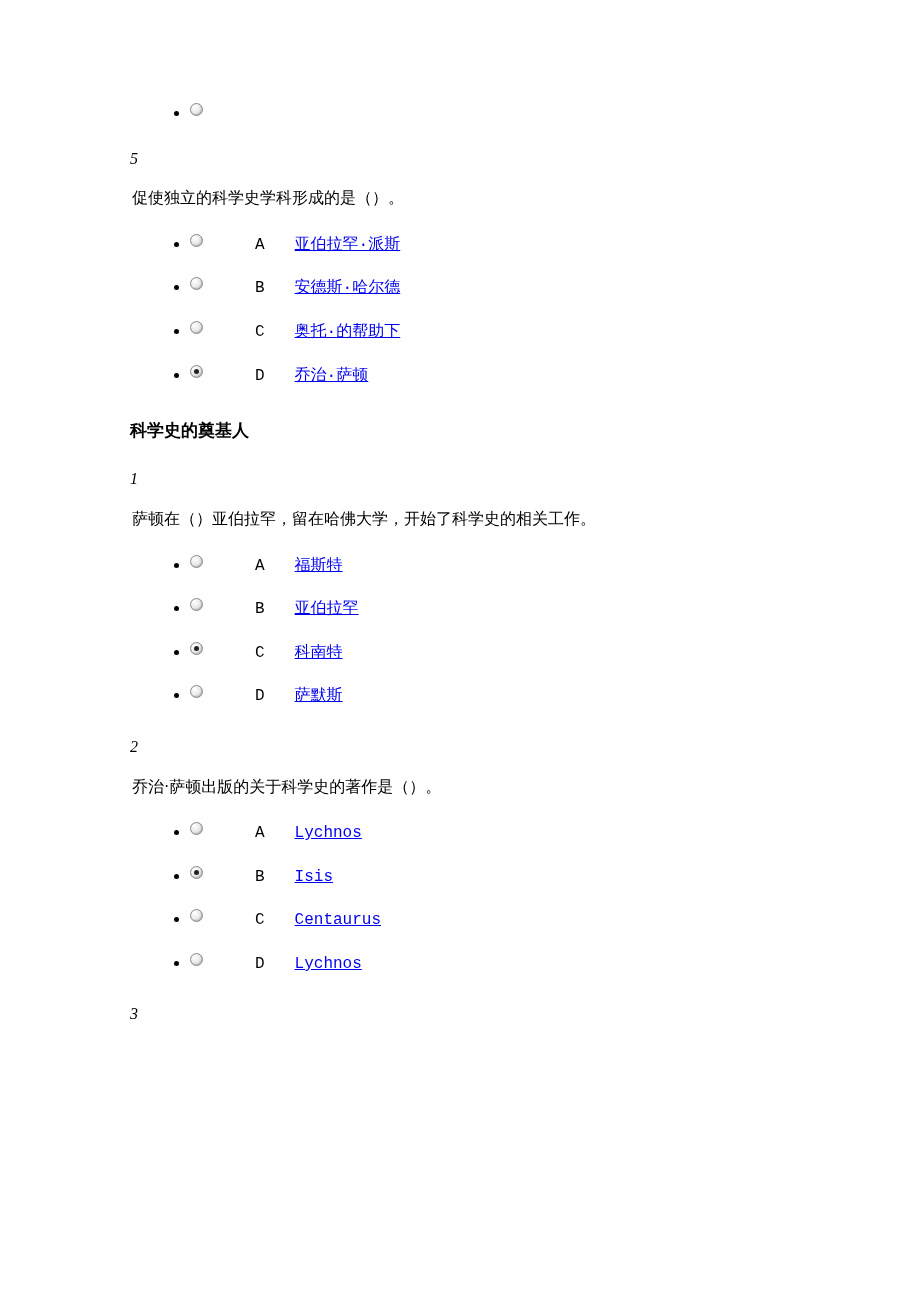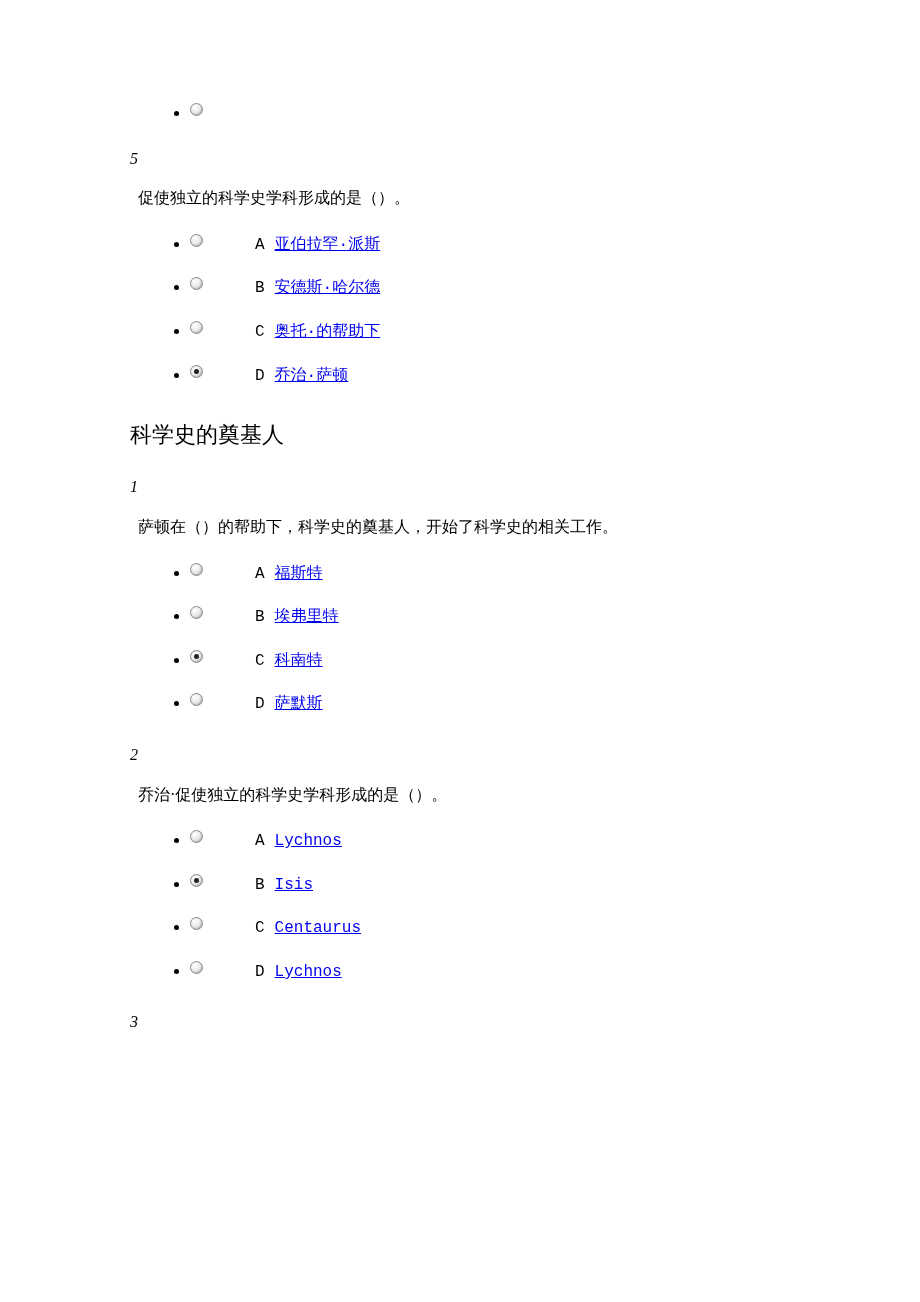--- a/index.html
+++ b/index.html
@@ -18,21 +18,21 @@
     }
     .orphan-bullet li {
       margin-left: 20px;
     }
     .qnum {
       font-style: italic;
       font-family: "Times New Roman", serif;
       margin: 20px 0 14px 0;
     }
     .qtext {
-      margin: 0 0 20px 8px;
+      margin: 0 0 20px 2px;
     }
     .options {
       list-style: disc;
       margin: 0 0 24px 40px;
       padding: 0;
     }
     .options li {
       margin: 0 0 16px 20px;
       padding: 0;
     }
@@ -59,24 +59,25 @@
       border-radius: 50%;
     }
     .opt-letter {
       font-family: "Courier New", "SimSun", monospace;
       margin-right: 6px;
     }
     .opt-link {
       color: #0000EE;
       text-decoration: underline;
       font-family: "SimSun", "Courier New", serif;
+      margin-left: 20px;
     }
     .section-head {
-      font-weight: normal;
-      font-size: 22px;
+      font-weight: bold;
+      font-size: 17px;
       margin: 28px 0 22px 0;
     }
   </style>
 </head>
 <body>
 
 <ul class="orphan-bullet">
   <li>
     <span class="radio"></span>
   </li>
@@ -103,46 +104,46 @@
   <li>
     <span class="radio selected"></span>
     <span class="opt-letter">D</span>
     <a href="#" class="opt-link">乔治·萨顿</a>
   </li>
 </ul>
 
 <div class="section-head">科学史的奠基人</div>
 
 <div class="qnum">1</div>
-<div class="qtext">萨顿在（）的帮助下，科学史的奠基人，开始了科学史的相关工作。</div>
+<div class="qtext">萨顿在（）亚伯拉罕，留在哈佛大学，开始了科学史的相关工作。</div>
 <ul class="options">
   <li>
     <span class="radio"></span>
     <span class="opt-letter">A</span>
     <a href="#" class="opt-link">福斯特</a>
   </li>
   <li>
     <span class="radio"></span>
     <span class="opt-letter">B</span>
-    <a href="#" class="opt-link">埃弗里特</a>
+    <a href="#" class="opt-link">亚伯拉罕</a>
   </li>
   <li>
     <span class="radio selected"></span>
     <span class="opt-letter">C</span>
     <a href="#" class="opt-link">科南特</a>
   </li>
   <li>
     <span class="radio"></span>
     <span class="opt-letter">D</span>
     <a href="#" class="opt-link">萨默斯</a>
   </li>
 </ul>
 
 <div class="qnum">2</div>
-<div class="qtext">乔治·促使独立的科学史学科形成的是（）。</div>
+<div class="qtext">乔治·萨顿出版的关于科学史的著作是（）。</div>
 <ul class="options">
   <li>
     <span class="radio"></span>
     <span class="opt-letter">A</span>
     <a href="#" class="opt-link">Lychnos</a>
   </li>
   <li>
     <span class="radio selected"></span>
     <span class="opt-letter">B</span>
     <a href="#" class="opt-link">Isis</a>

